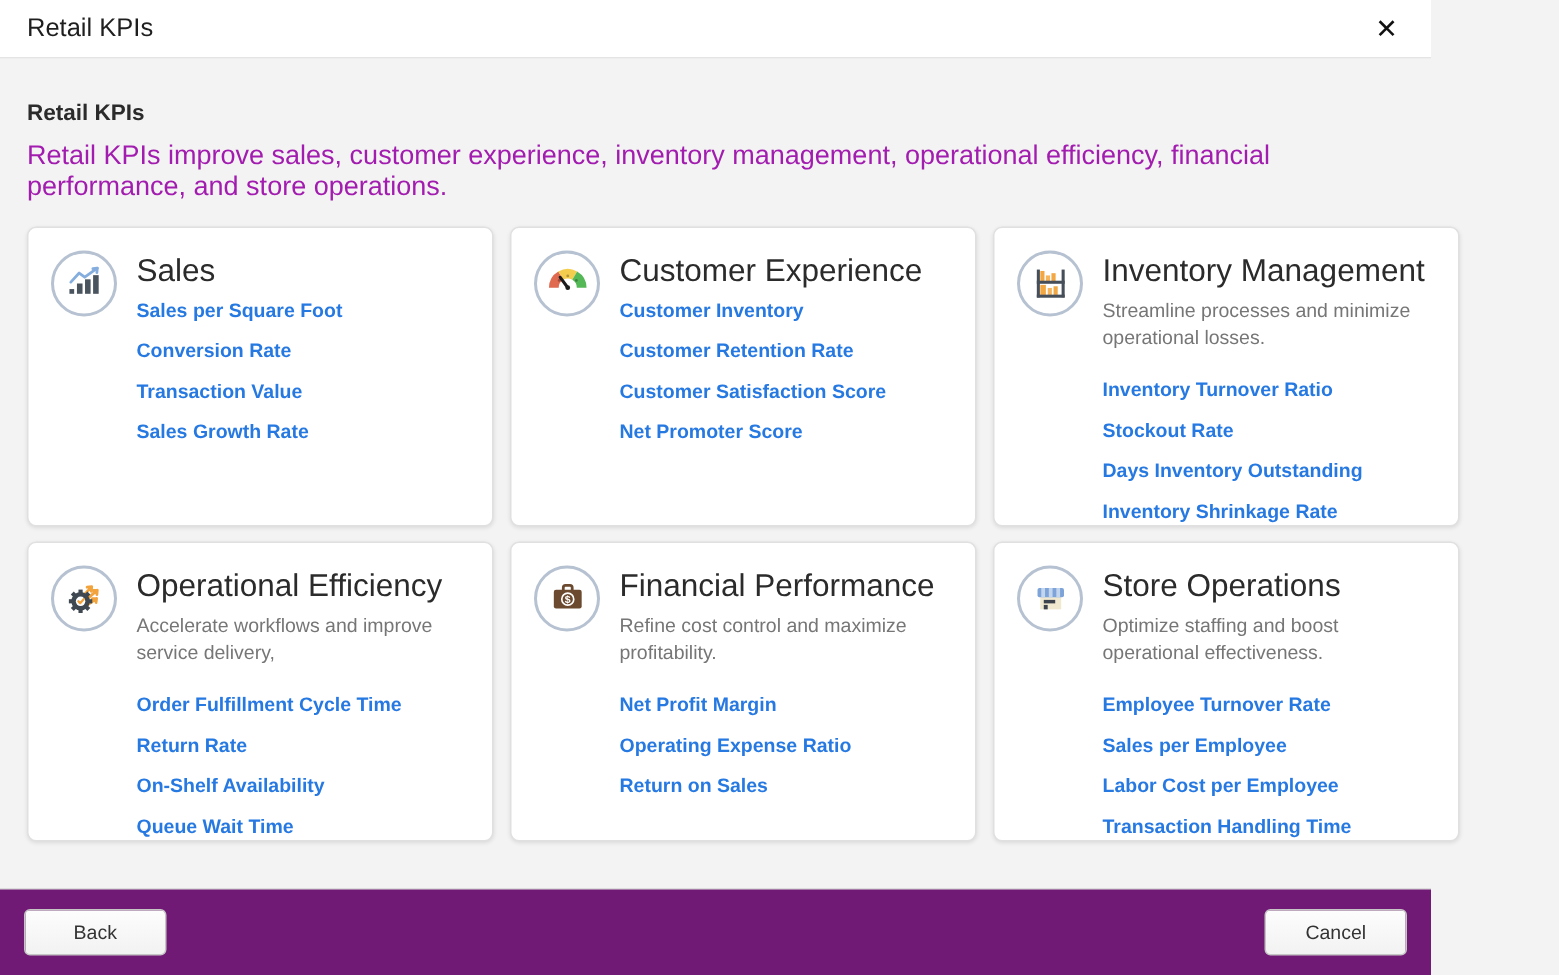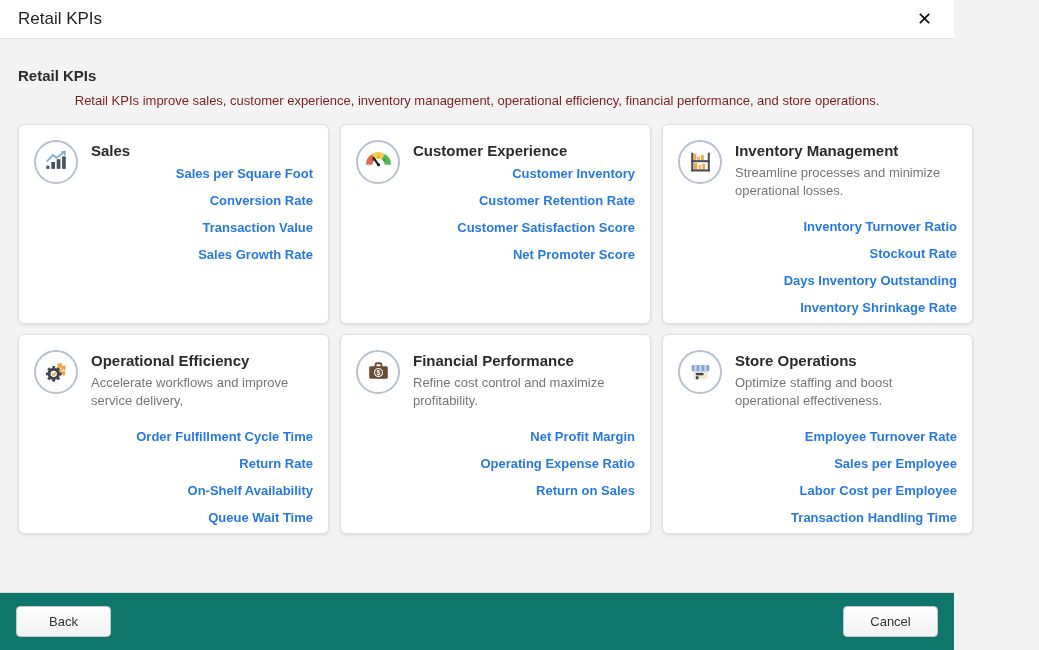--- a/index.html
+++ b/index.html
@@ -20,46 +20,46 @@
   }
   .titlebar-title { font-size: 17px; color: #1f1f1f; font-weight: 400; }
   .close-btn {
     background: none; border: none; font-size: 18px; line-height: 1;
     color: #111; cursor: pointer; padding: 4px 6px; font-family: inherit;
   }
 
   
   .content { padding: 16px 18px 0 18px; }
   .section-title { font-size: 15px; font-weight: 700; color: #2b2b2b; margin: 12px 0 9px 0; }
-  .section-subtitle { font-size: 13px; color: #7f1d1d; margin: 0 0 16px 0; text-align: center; }
+  .section-subtitle { font-size: 18px; color: #a21caf; margin: 0 0 16px 0; }
 
   .cards { display: grid; grid-template-columns: repeat(3, 311px); gap: 10px 11px; }
 
   .card {
     height: 200px; background: #ffffff;
     border: 1px solid #e0e0e0; border-radius: 6px;
     box-shadow: 0 1px 3px rgba(0,0,0,0.10);
     padding: 15px; display: flex; gap: 13px; align-items: flex-start;
   }
   .icon-ring {
     width: 44px; height: 44px; min-width: 44px; border-radius: 50%;
     border: 2.5px solid #b6c2d1; background: #fff;
     display: flex; align-items: center; justify-content: center;
   }
   .card-body { flex: 1; min-width: 0; }
-  .card-title { font-size: 15px; font-weight: 700; color: #2b2b2b; margin: 2px 0 5px 0; }
+  .card-title { font-size: 21px; font-weight: 400; color: #2b2b2b; margin: 2px 0 5px 0; }
   .card-desc { font-size: 13px; color: #767676; line-height: 1.4; margin: 0 0 17px 0; }
   .card-links { list-style: none; margin: 0; padding: 0; }
-  .card-links li { margin-bottom: 9px; text-align: right; }
+  .card-links li { margin-bottom: 9px; }
   .kpi-link { color: #2779e2; font-size: 13px; font-weight: 600; text-decoration: none; cursor: pointer; }
 
   
   .footer {
     position: absolute; left: 0; right: 0; bottom: 0; height: 58px;
-    background: #0f766e; border-top: 1px solid #dcdcdc;
+    background: #701a75; border-top: 1px solid #dcdcdc;
     display: flex; align-items: center; justify-content: space-between;
     padding: 0 16px;
   }
   .btn {
     min-width: 95px; height: 31px;
     background: linear-gradient(#fdfdfd, #f2f2f2);
     border: 1px solid #c6c6c6; border-radius: 4px;
     font-size: 13px; color: #333; font-family: inherit; cursor: pointer;
   }
 </style>

